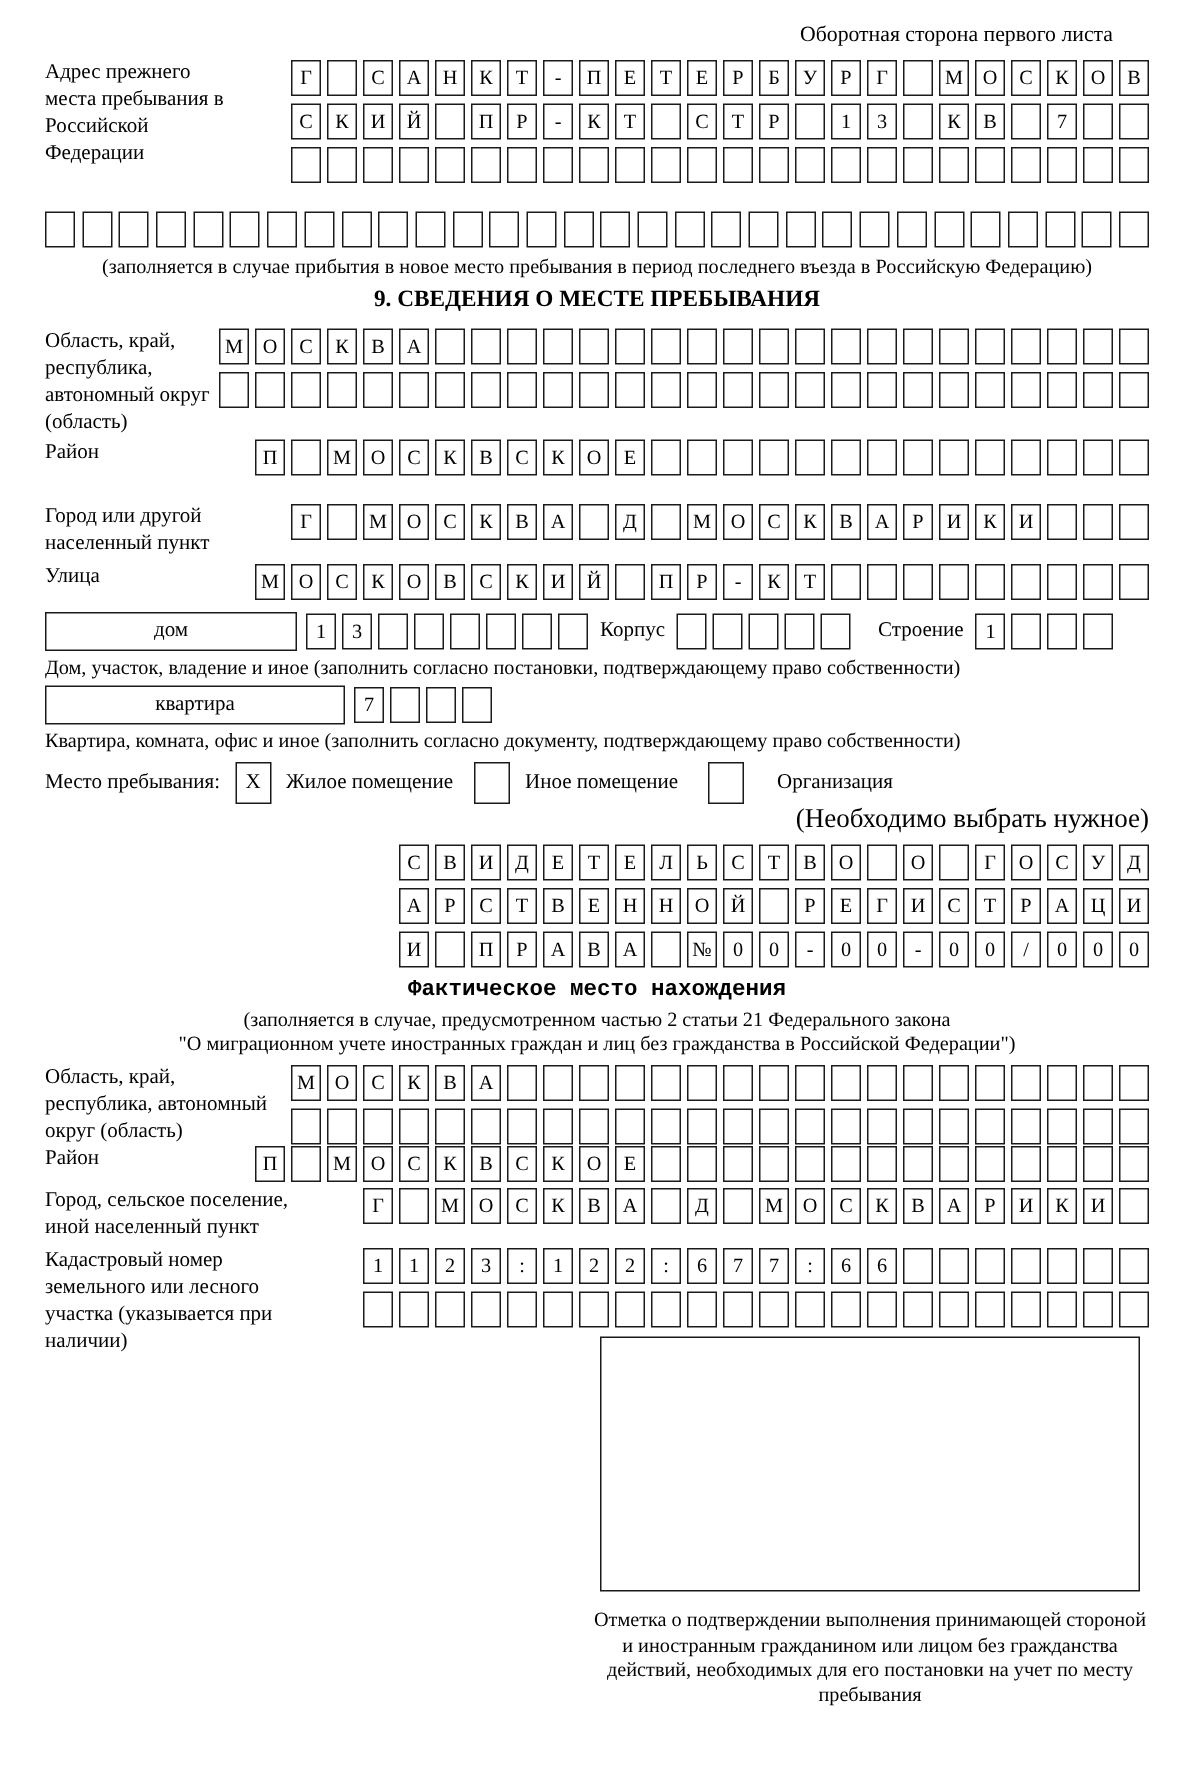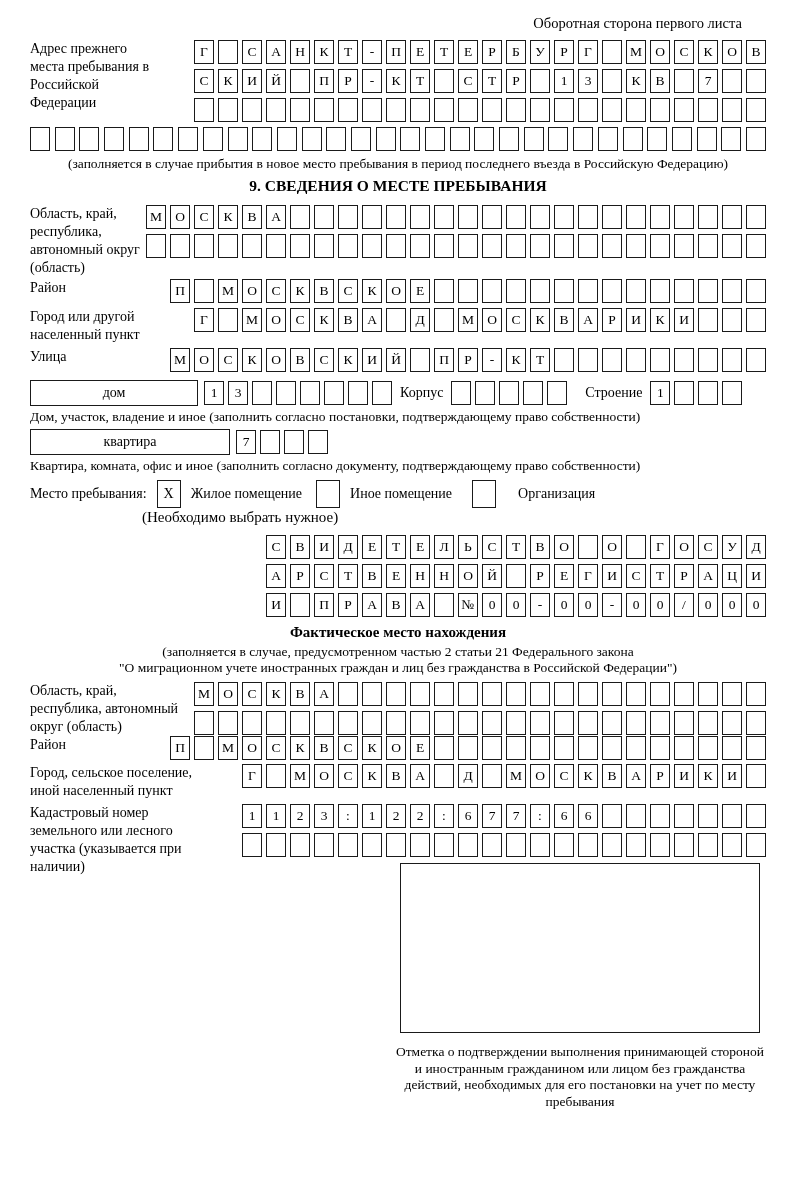--- a/index.html
+++ b/index.html
@@ -22,36 +22,36 @@
         display:flex;align-items:center;justify-content:center;font-size:14px;}
   .cbox{width:24px;height:28px;box-sizing:border-box;border:1.6px solid #1a1a1a;
         display:flex;align-items:center;justify-content:center;font-size:14px;}
 
   .w120{width:120px;} .w115{width:115px;} .w135{width:135px;}
   .w195{width:195px;} .w150{width:150px;} .w175{width:175px;}
   .small{font-size:13.5px;line-height:17px;}
 
   .note-center{font-size:13.5px;line-height:16px;text-align:center;margin-top:5px;}
   .section-title{font-size:15.5px;font-weight:bold;text-align:center;margin-top:4px;line-height:19px;}
-  .fact-title{font-size:15px;font-weight:bold;text-align:center;margin-top:6px;line-height:18px;}
+  .fact-title{font-size:15px;font-weight:bold;text-align:center;margin-top:6px;line-height:18px;font-family:Liberation Mono, monospace;}
 
   .house-row{display:flex;align-items:center;gap:6px;margin-top:8px;}
   .inline-label{font-size:14px;white-space:nowrap;padding:0 2px;}
   .ml10{margin-left:10px;}
   .full-note{font-size:13.5px;line-height:16px;margin-top:3px;}
 
   .stay-row{display:flex;align-items:center;margin-top:6px;font-size:14px;}
   .stay-row .cbox{margin:0 10px;}
-  .stay-note{font-size:15px;line-height:16px;margin-left:112px;margin-top:1px;}
+  .stay-note{font-size:18px;line-height:16px;margin-left:88px;margin-top:1px;text-align:right;}
 
   .stamp-box{width:360px;height:170px;box-sizing:border-box;border:1.8px solid #1a1a1a;margin-top:1px;margin-right:6px;}
   .stamp-caption{width:372px;text-align:center;font-size:13.5px;line-height:16.5px;margin-top:6px;}
 
   .mt20{margin-top:8px;} .mt10{margin-top:10px;}
-  .mt6{margin-top:6px;} .mt5{margin-top:5px;} .mt4{margin-top:4px;}
+  .mt6{margin-top:6px;} .mt5{margin-top:19px;} .mt4{margin-top:4px;}
   .mt3{margin-top:3px;} .mt2{margin-top:2px;} .mt0{margin-top:0;}
 </style>
 </head>
 <body>
 
 <div class="page">
 
   <div class="header-note">Оборотная сторона первого листа</div>
 
   <div class="group mt20">

